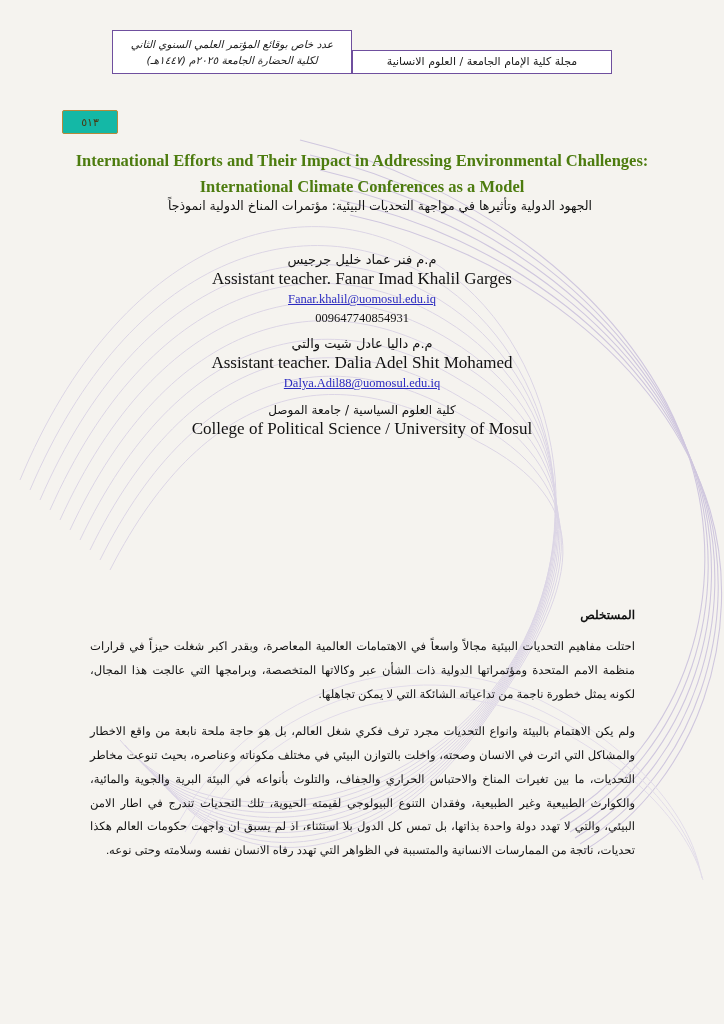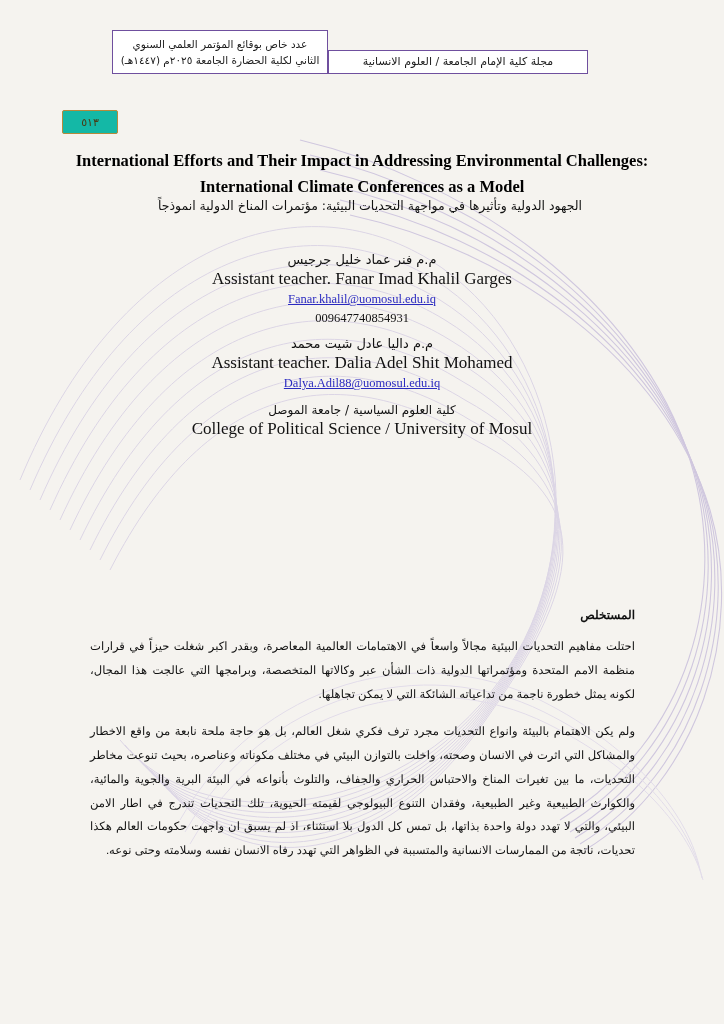--- a/index.html
+++ b/index.html
@@ -60,21 +60,22 @@
     text-align: center;
     font-family: "DejaVu Sans", sans-serif;
     font-size: 10.5px;
     color: #1b1b1b;
     line-height: 1.55;
     padding: 2px 6px;
     box-sizing: border-box;
     direction: rtl;
   }
   .hdr-left {
-    width: 216px;
+    width: 240px;
+    font-style: italic;
   }
   .hdr-right {
     width: 260px;
     font-size: 11px;
     margin-top: 20px;
   }
 
   
   .page-badge {
     position: absolute;
@@ -98,26 +99,26 @@
   .title-en {
     position: absolute;
     top: 148px;
     left: 62px;
     width: 600px;
     text-align: center;
     font-family: "Liberation Serif", serif;
     font-weight: bold;
     font-size: 16.5px;
     line-height: 1.55;
-    color: #000000;
+    color: #4d7c0f;
   }
   .title-ar {
     position: absolute;
     top: 198px;
-    left: 70px;
+    left: 80px;
     width: 600px;
     text-align: center;
     direction: rtl;
     font-family: "DejaVu Sans", sans-serif;
     font-size: 12.5px;
     color: #111;
   }
 
   
   .authors {
@@ -233,21 +234,21 @@
 
     <div class="title-en">International Efforts and Their Impact in Addressing Environmental Challenges: International Climate Conferences as a Model</div>
     <div class="title-ar">الجهود الدولية وتأثيرها في مواجهة التحديات البيئية: مؤتمرات المناخ الدولية انموذجاً</div>
 
     <div class="authors">
       <div class="au-ar">م.م فنر عماد خليل جرجيس</div>
       <div class="au-en">Assistant teacher. Fanar Imad Khalil Garges</div>
       <a class="au-mail" href="#">Fanar.khalil@uomosul.edu.iq</a>
       <div class="au-phone">009647740854931</div>
 
-      <div class="au-ar">م.م داليا عادل شيت محمد</div>
+      <div class="au-ar">م.م داليا عادل شيت والتي</div>
       <div class="au-en">Assistant teacher. Dalia Adel Shit Mohamed</div>
       <a class="au-mail" href="#">Dalya.Adil88@uomosul.edu.iq</a>
 
       <div class="aff-ar">كلية العلوم السياسية / جامعة الموصل</div>
       <div class="aff-en">College of Political Science / University of Mosul</div>
     </div>
 
     <div class="abstract">
       <div class="abstract-heading">المستخلص</div>
       <p>احتلت مفاهيم التحديات البيئية مجالاً واسعاً في الاهتمامات العالمية المعاصرة، وبقدر اكبر شغلت حيزاً في قرارات منظمة الامم المتحدة ومؤتمراتها الدولية ذات الشأن عبر وكالاتها المتخصصة، وبرامجها التي عالجت هذا المجال، لكونه يمثل خطورة ناجمة من تداعياته الشائكة التي لا يمكن تجاهلها.</p>

